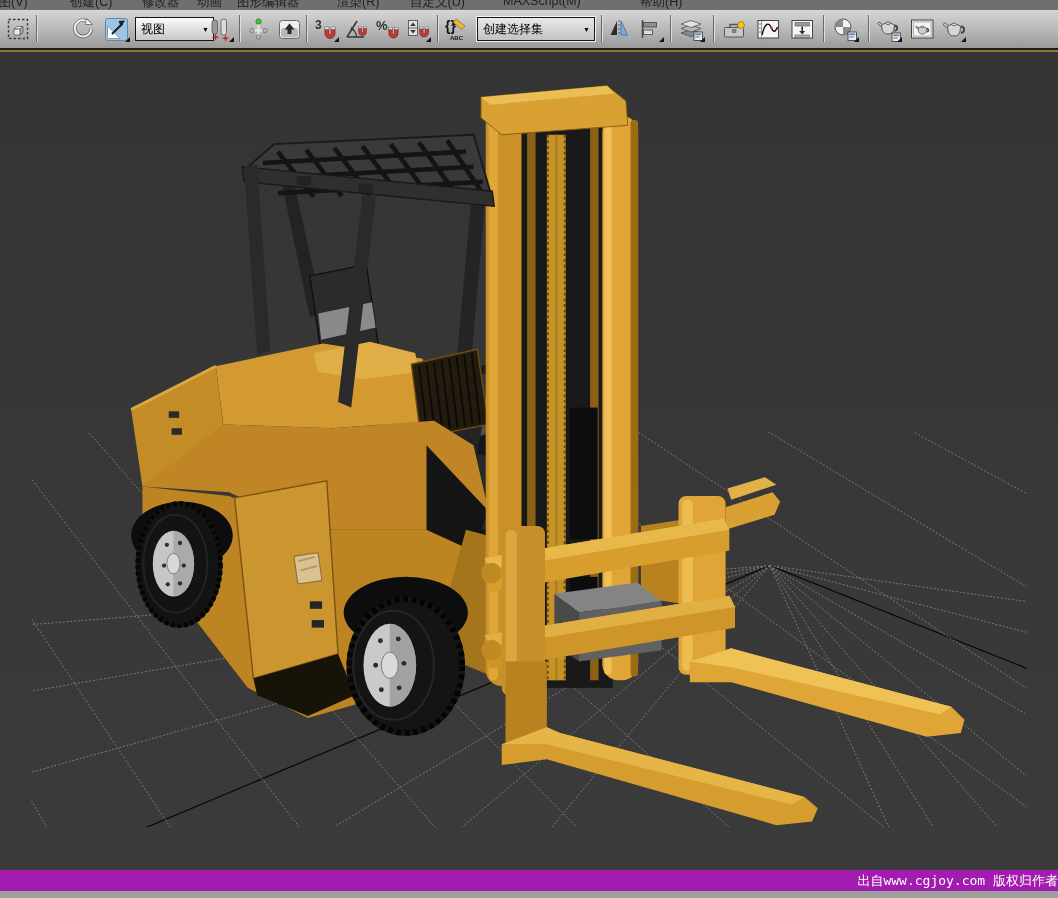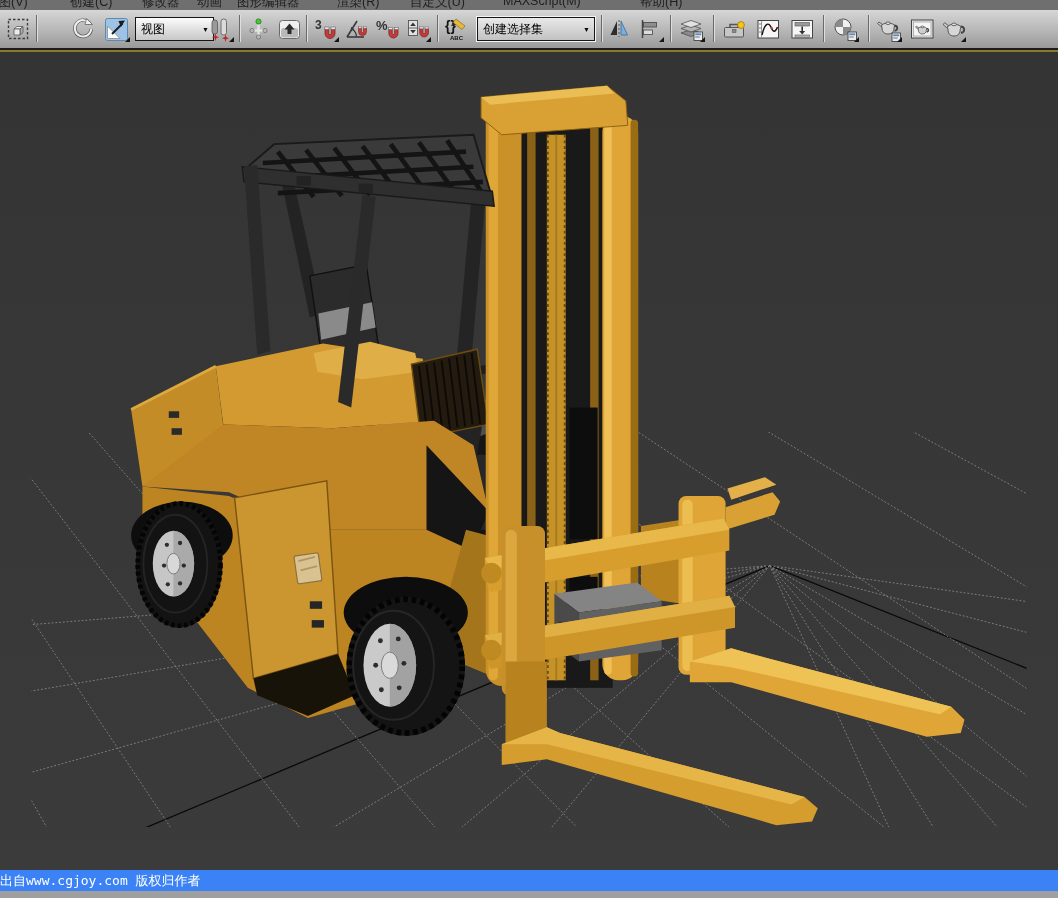--- a/index.html
+++ b/index.html
@@ -18,23 +18,23 @@
          border:1px solid #161616;box-sizing:border-box;}
   .combo .val{flex:1;font-size:12px;color:#000;padding-left:5px;white-space:nowrap;overflow:hidden;}
   .combo .arr{width:15px;text-align:center;font-size:7px;color:#0a0a0a;}
   .combo1{position:absolute;left:135px;top:7px;width:79px;height:24px;justify-content:flex-end;}
   .combo2wrap{position:absolute;left:476px;top:6px;border:1px solid #f4f4f4;}
   .combo2{width:118px;height:24px;background:linear-gradient(#e9e9e9,#c2c2c2);justify-content:center;}
   .strip{position:absolute;left:0;width:100%;}
   .viewport{position:absolute;left:0;top:52px;width:1058px;height:823px;
             background:linear-gradient(#343434,#3b3b3b);}
   .viewport svg{position:absolute;left:0;top:0;}
-  .caption{position:absolute;left:0;top:870px;width:100%;height:21px;background:#3b82f6;
+  .caption{position:absolute;left:0;top:870px;width:100%;height:21px;background:#a21caf;
            color:#ffffff;font-family:"DejaVu Sans Mono",monospace;font-size:13px;
-           line-height:21px;text-align:left;}
+           line-height:21px;text-align:right;}
 </style>
 </head>
 <body>
 
 <div class="menubar">
   <span style="left:-14px">视图(V)</span>
   <span style="left:70px">创建(C)</span>
   <span style="left:142px">修改器</span>
   <span style="left:197px">动画</span>
   <span style="left:237px">图形编辑器</span>

